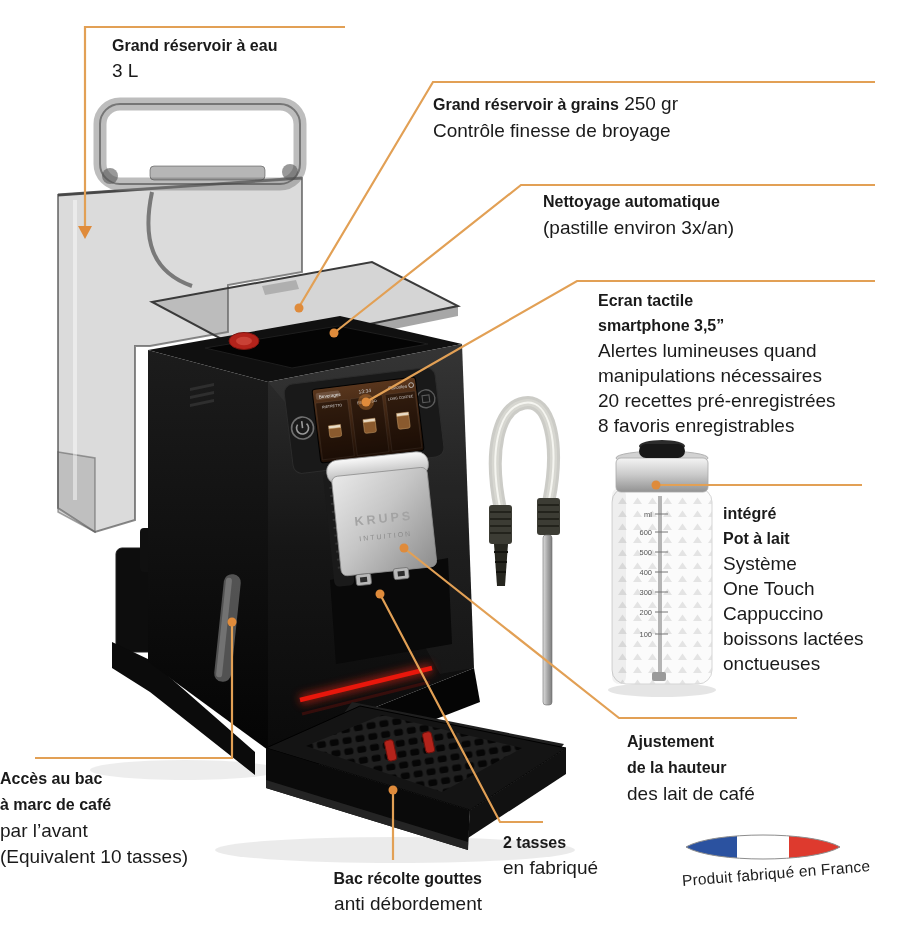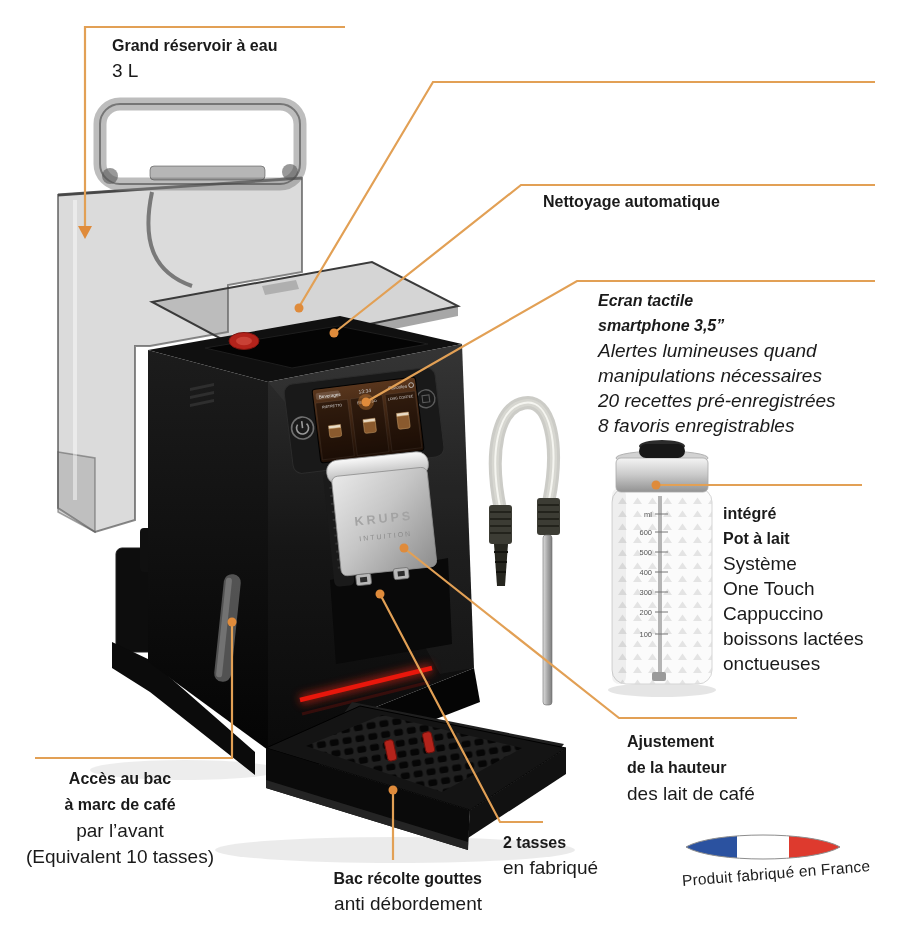--- a/index.html
+++ b/index.html
@@ -3,21 +3,21 @@
 <meta charset="utf-8">
 <style>
   html,body{margin:0;padding:0;background:#fff;}
   .canvas{position:relative;width:902px;height:945px;background:#ffffff;overflow:hidden;
           font-family:"Liberation Sans", sans-serif;color:#1a1a1a;}
   .art{position:absolute;left:0;top:0;z-index:1;}
   .lbl{position:absolute;z-index:2;line-height:25px;font-size:19px;}
   .lbl .t{font-weight:bold;font-size:16px;}
   .lbl .s{font-size:19px;}
   .lh26{line-height:26px;}
-  .right{text-align:center;}
+  .right{text-align:left;}
   .center{text-align:right;}
   .inline-title .t,.inline-title .v{display:inline;}
   .inline-title .v{font-weight:normal;font-size:19px;}
   .badge-text{position:absolute;z-index:2;font-size:15.5px;color:#1d1d1d;
               transform:rotate(-4.5deg);transform-origin:left center;letter-spacing:.2px;}
 </style>
 </head>
 <body>
 
 <div class="canvas">
@@ -265,26 +265,34 @@
       </g>
       <path d="M3,20 C30,4 130,4 157,20 C130,36 30,36 3,20 Z" fill="none" stroke="#8d8d8d" stroke-width="1"></path>
     </g>
   </svg>
 
   <div class="lbl" style="left:112px;top:33px;">
     <div class="t">Grand réservoir à eau</div>
     <div class="s">3 L</div>
   </div>
 
+  <div class="lbl lh26" style="left:433px;top:91px;">
+    <div class="inline-title">
+      <span class="t">Grand réservoir à grains</span>
+      <span class="v">250 gr</span>
+    </div>
+    <div class="s">Contrôle finesse de broyage</div>
+  </div>
 
   <div class="lbl lh26" style="left:543px;top:189px;">
     <div class="t">Nettoyage automatique</div>
-  </div>
-
-  <div class="lbl" style="left:598px;top:288px;font-style:italic;">
+    <div class="s">(pastille environ 3x/an)</div>
+  </div>
+
+  <div class="lbl" style="left:598px;top:288px;">
     <div class="t">Ecran tactile</div>
     <div class="t">smartphone 3,5”</div>
     <div class="s">Alertes lumineuses quand</div>
     <div class="s">manipulations nécessaires</div>
     <div class="s">20 recettes pré-enregistrées</div>
     <div class="s">8 favoris enregistrables</div>
   </div>
 
   <div class="lbl" style="left:723px;top:501px;">
     <div class="t">intégré</div>

